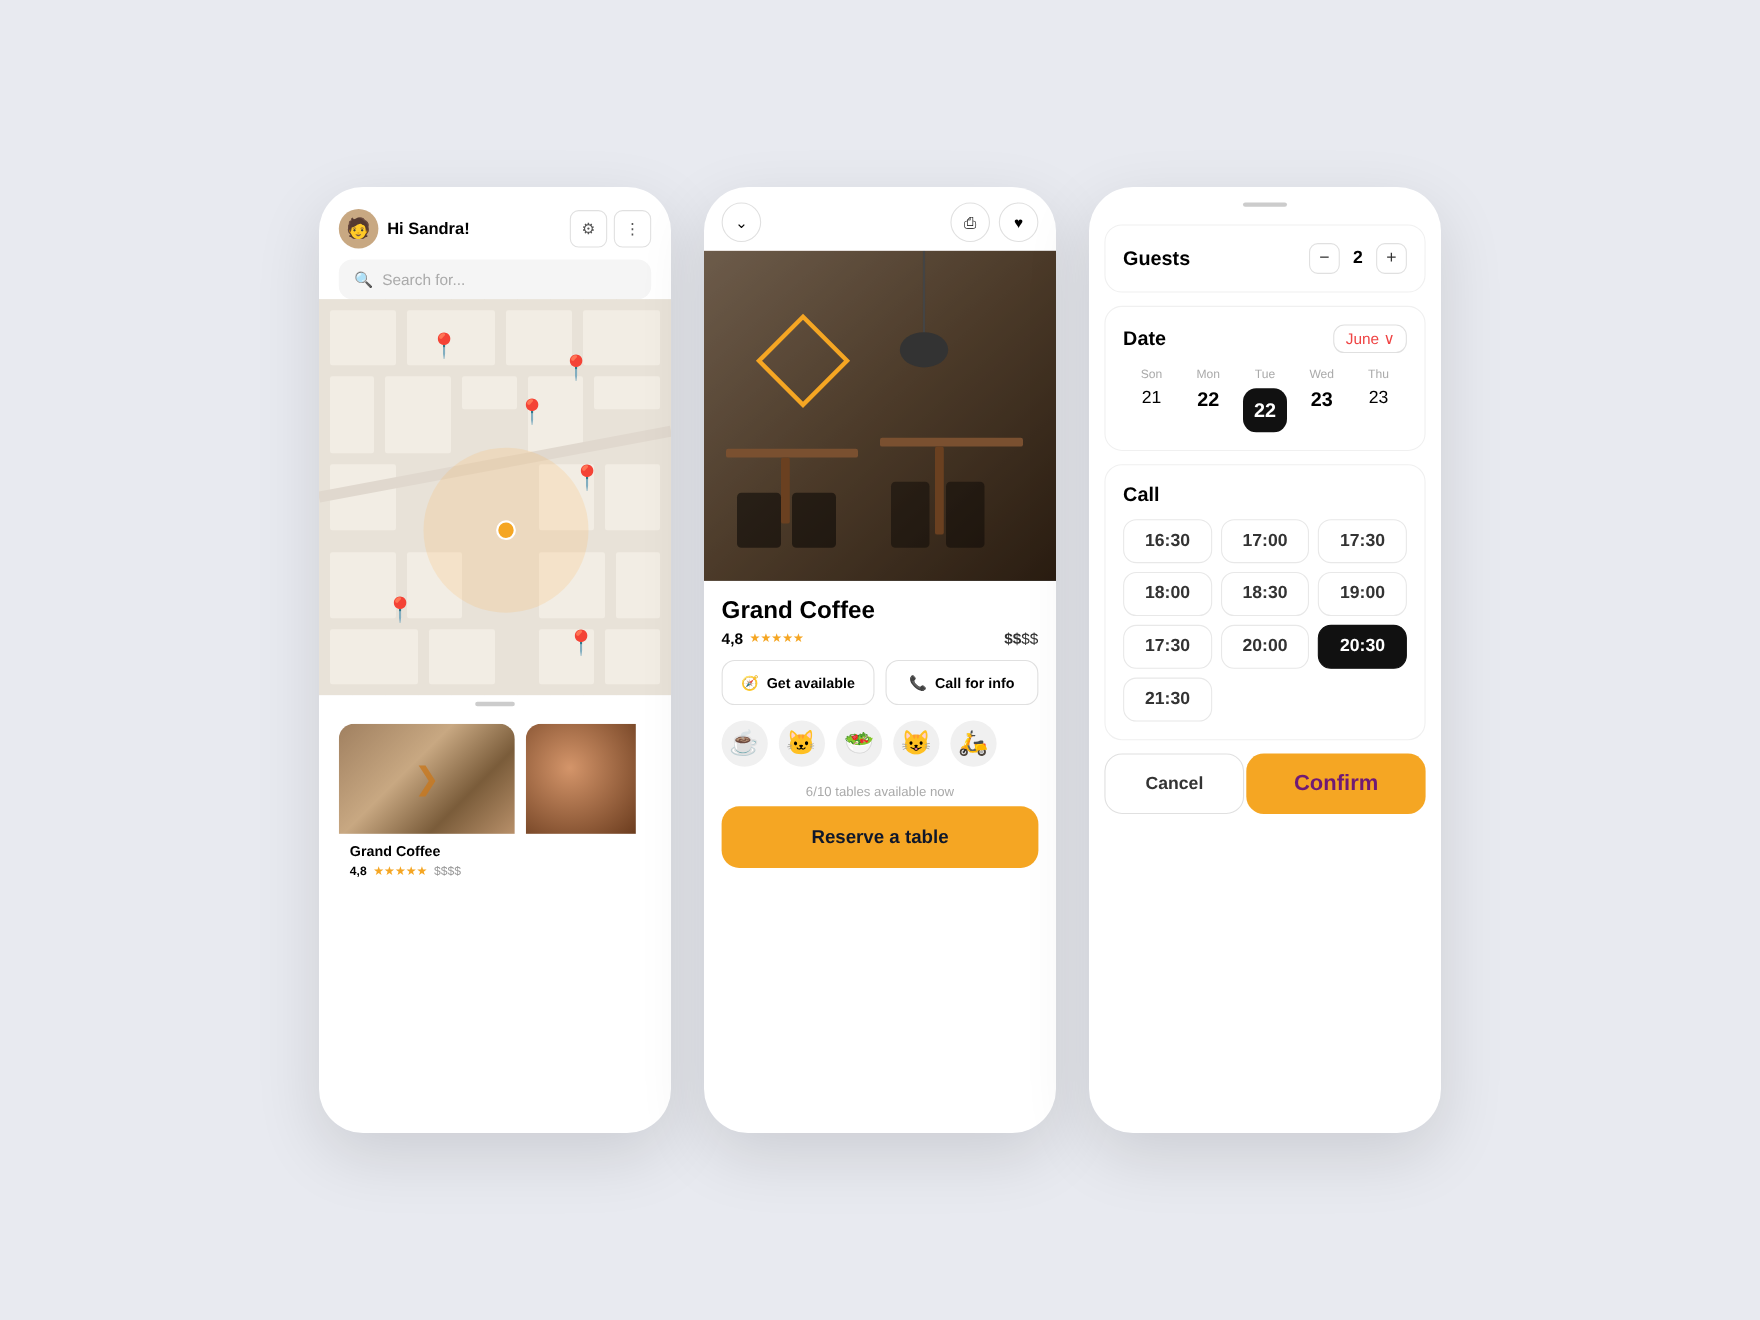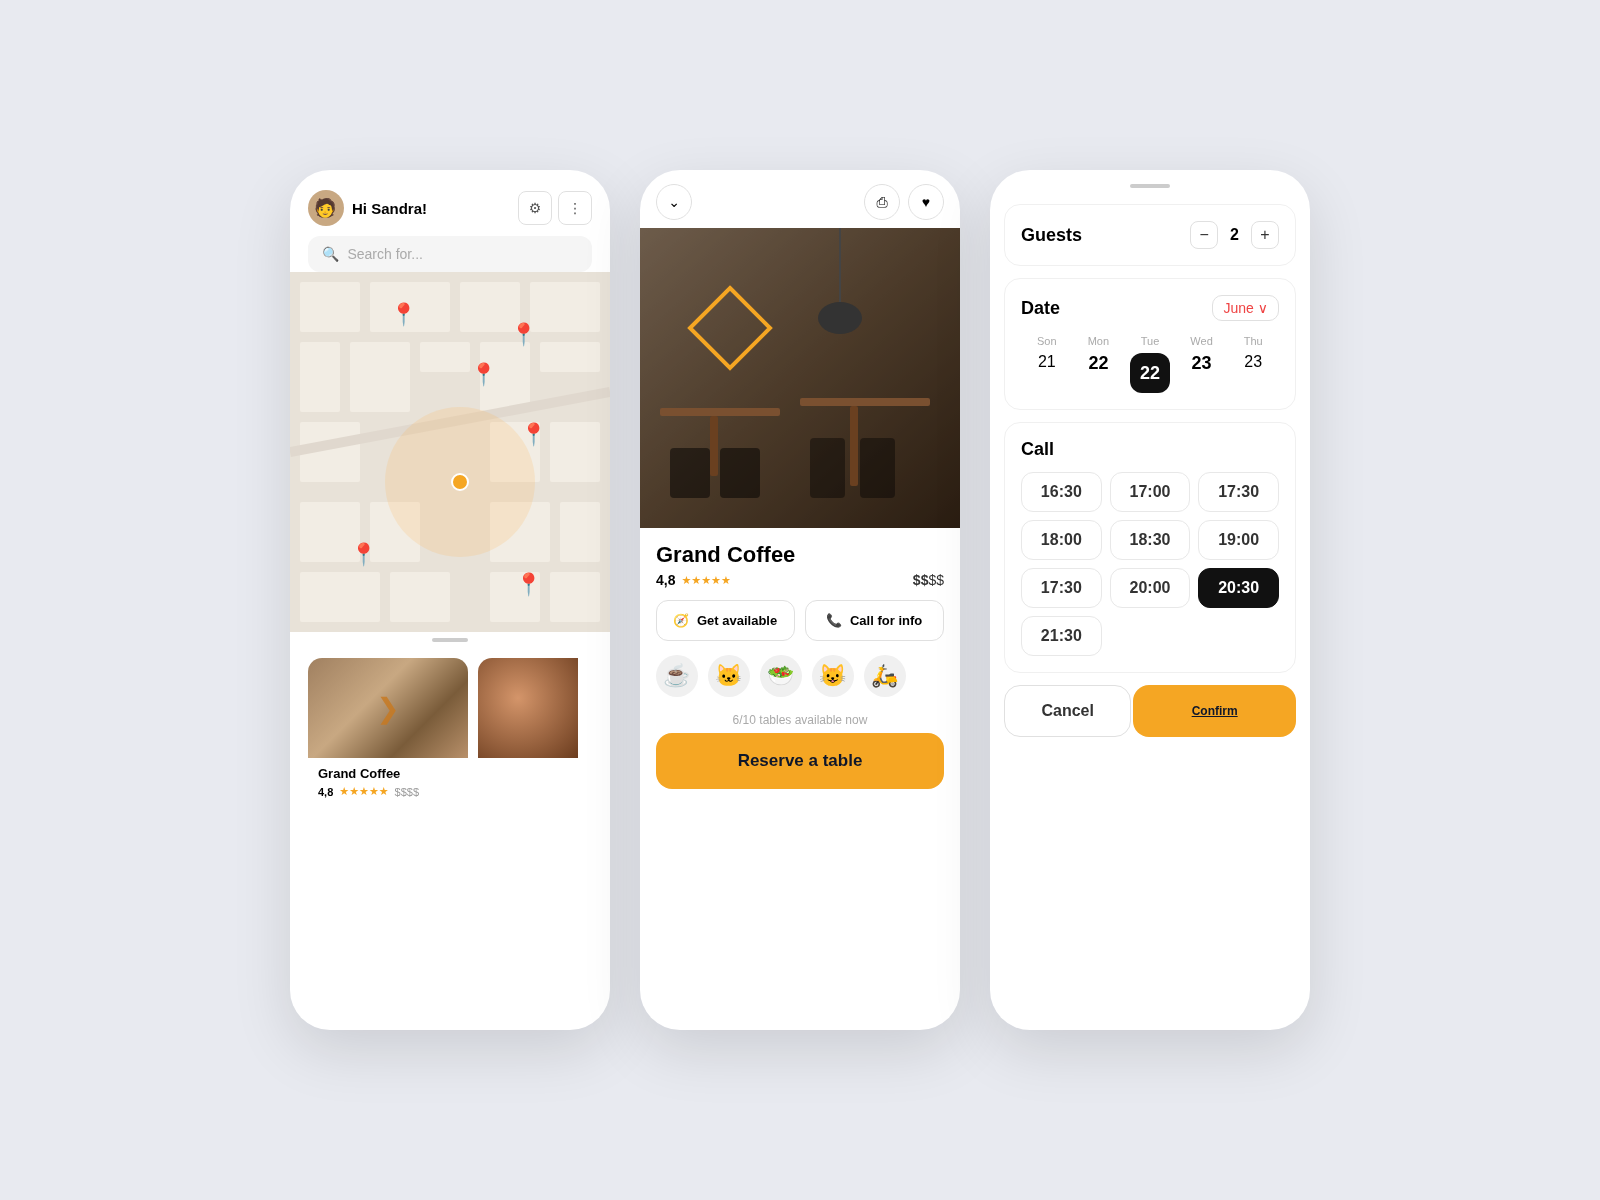--- a/index.html
+++ b/index.html
@@ -285,27 +285,26 @@
       border: 1.5px solid #e0e0e0;
       background: #fff;
       border-radius: 16px;
       padding: 16px;
       font-size: 16px; font-weight: 700;
       cursor: pointer; color: #333;
     }
     .p3-confirm-btn {
       flex: 1.4;
       background: #f5a623;
-      color: #0f172a;
+      color: #701a75;
       border: none;
       border-radius: 16px;
       padding: 16px;
-      font-size: 12px; font-weight: 700;
+      font-size: 20px; font-weight: 700;
       cursor: pointer;
-      text-decoration: underline;
     }
 
     
     .map-roads-svg {
       position: absolute; inset: 0; width: 100%; height: 100%;
     }
   </style>
 </head>
 <body>
 

